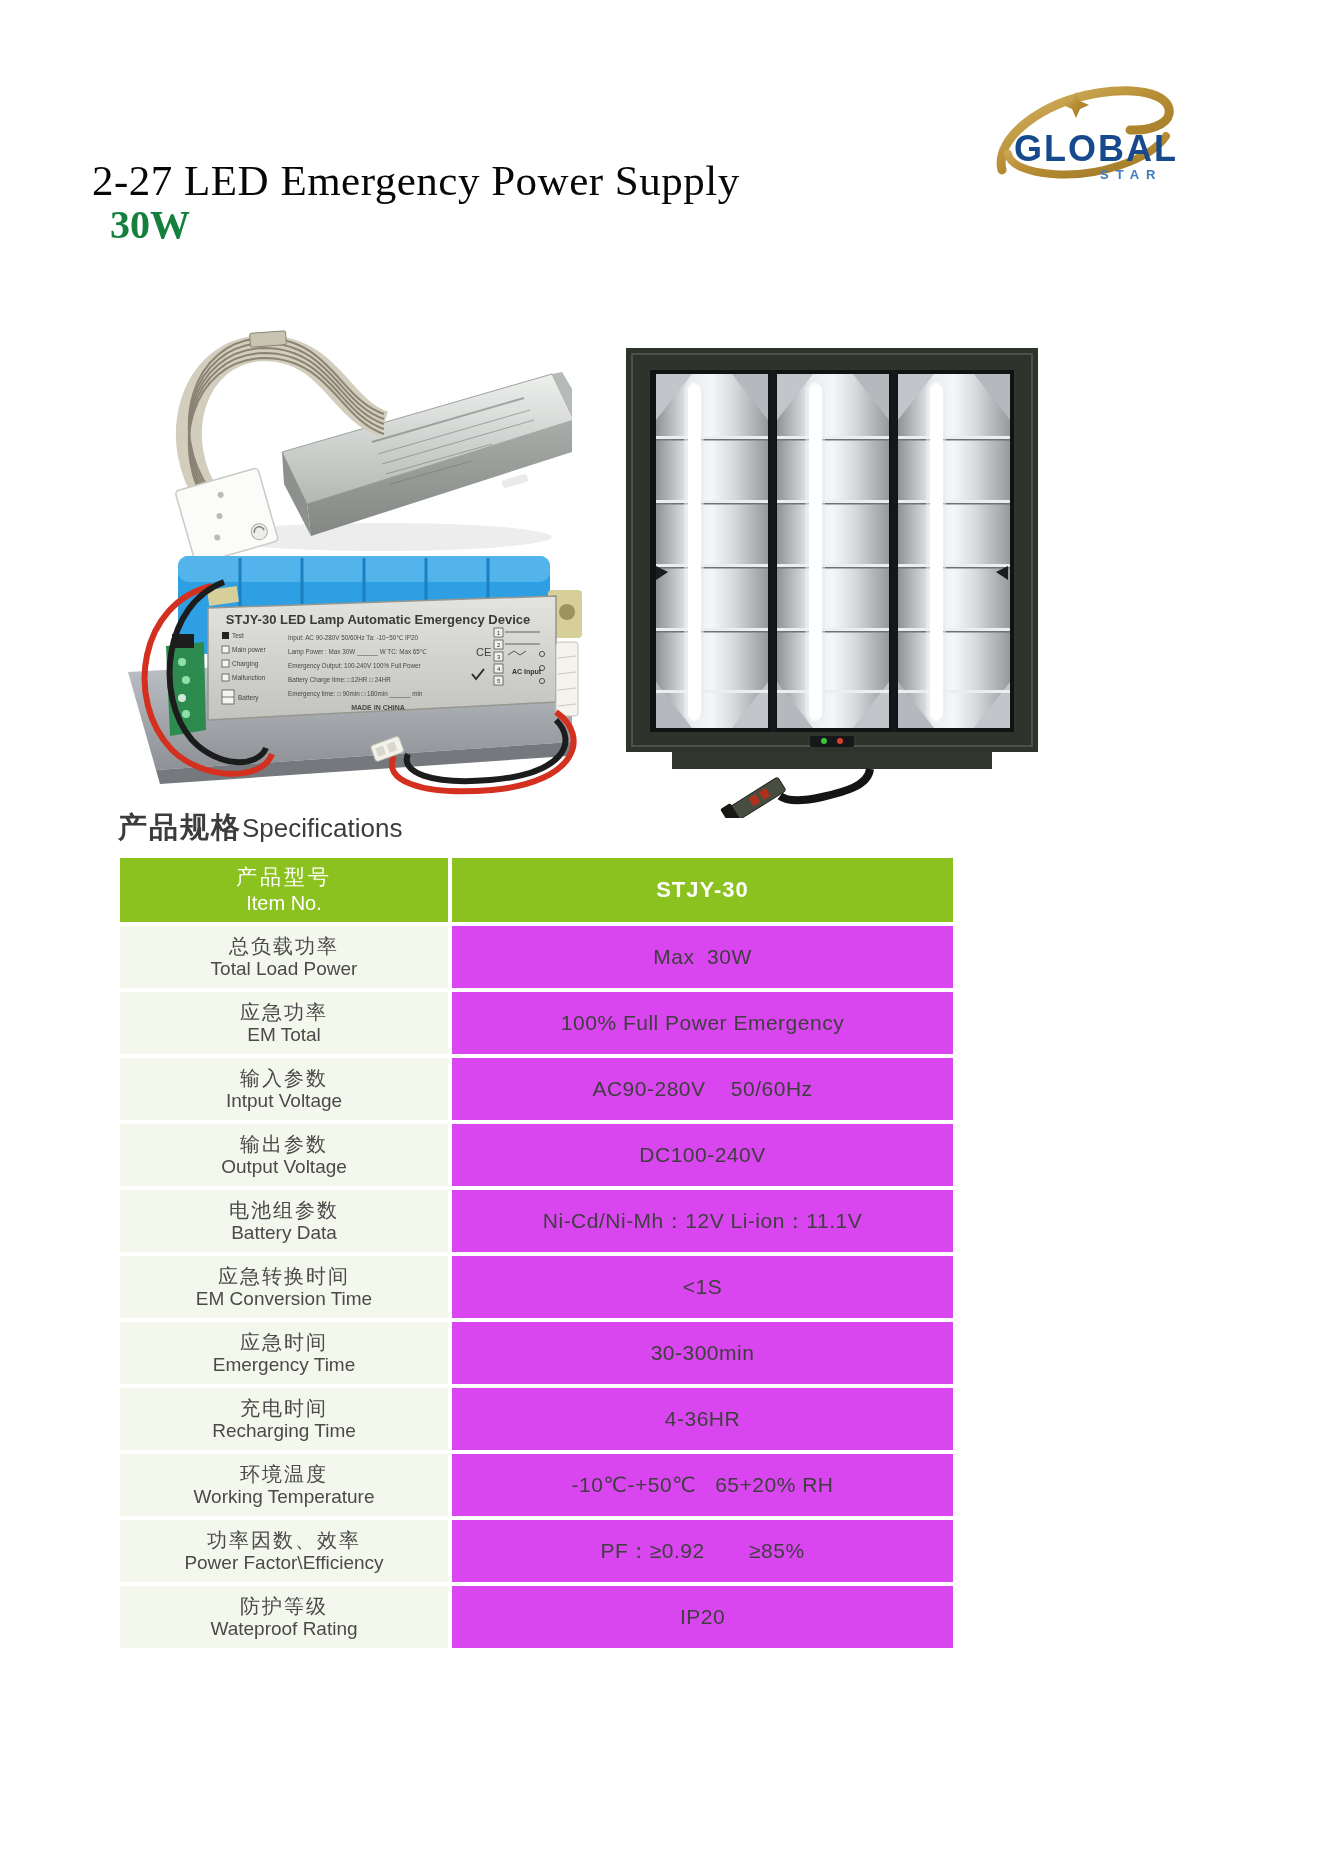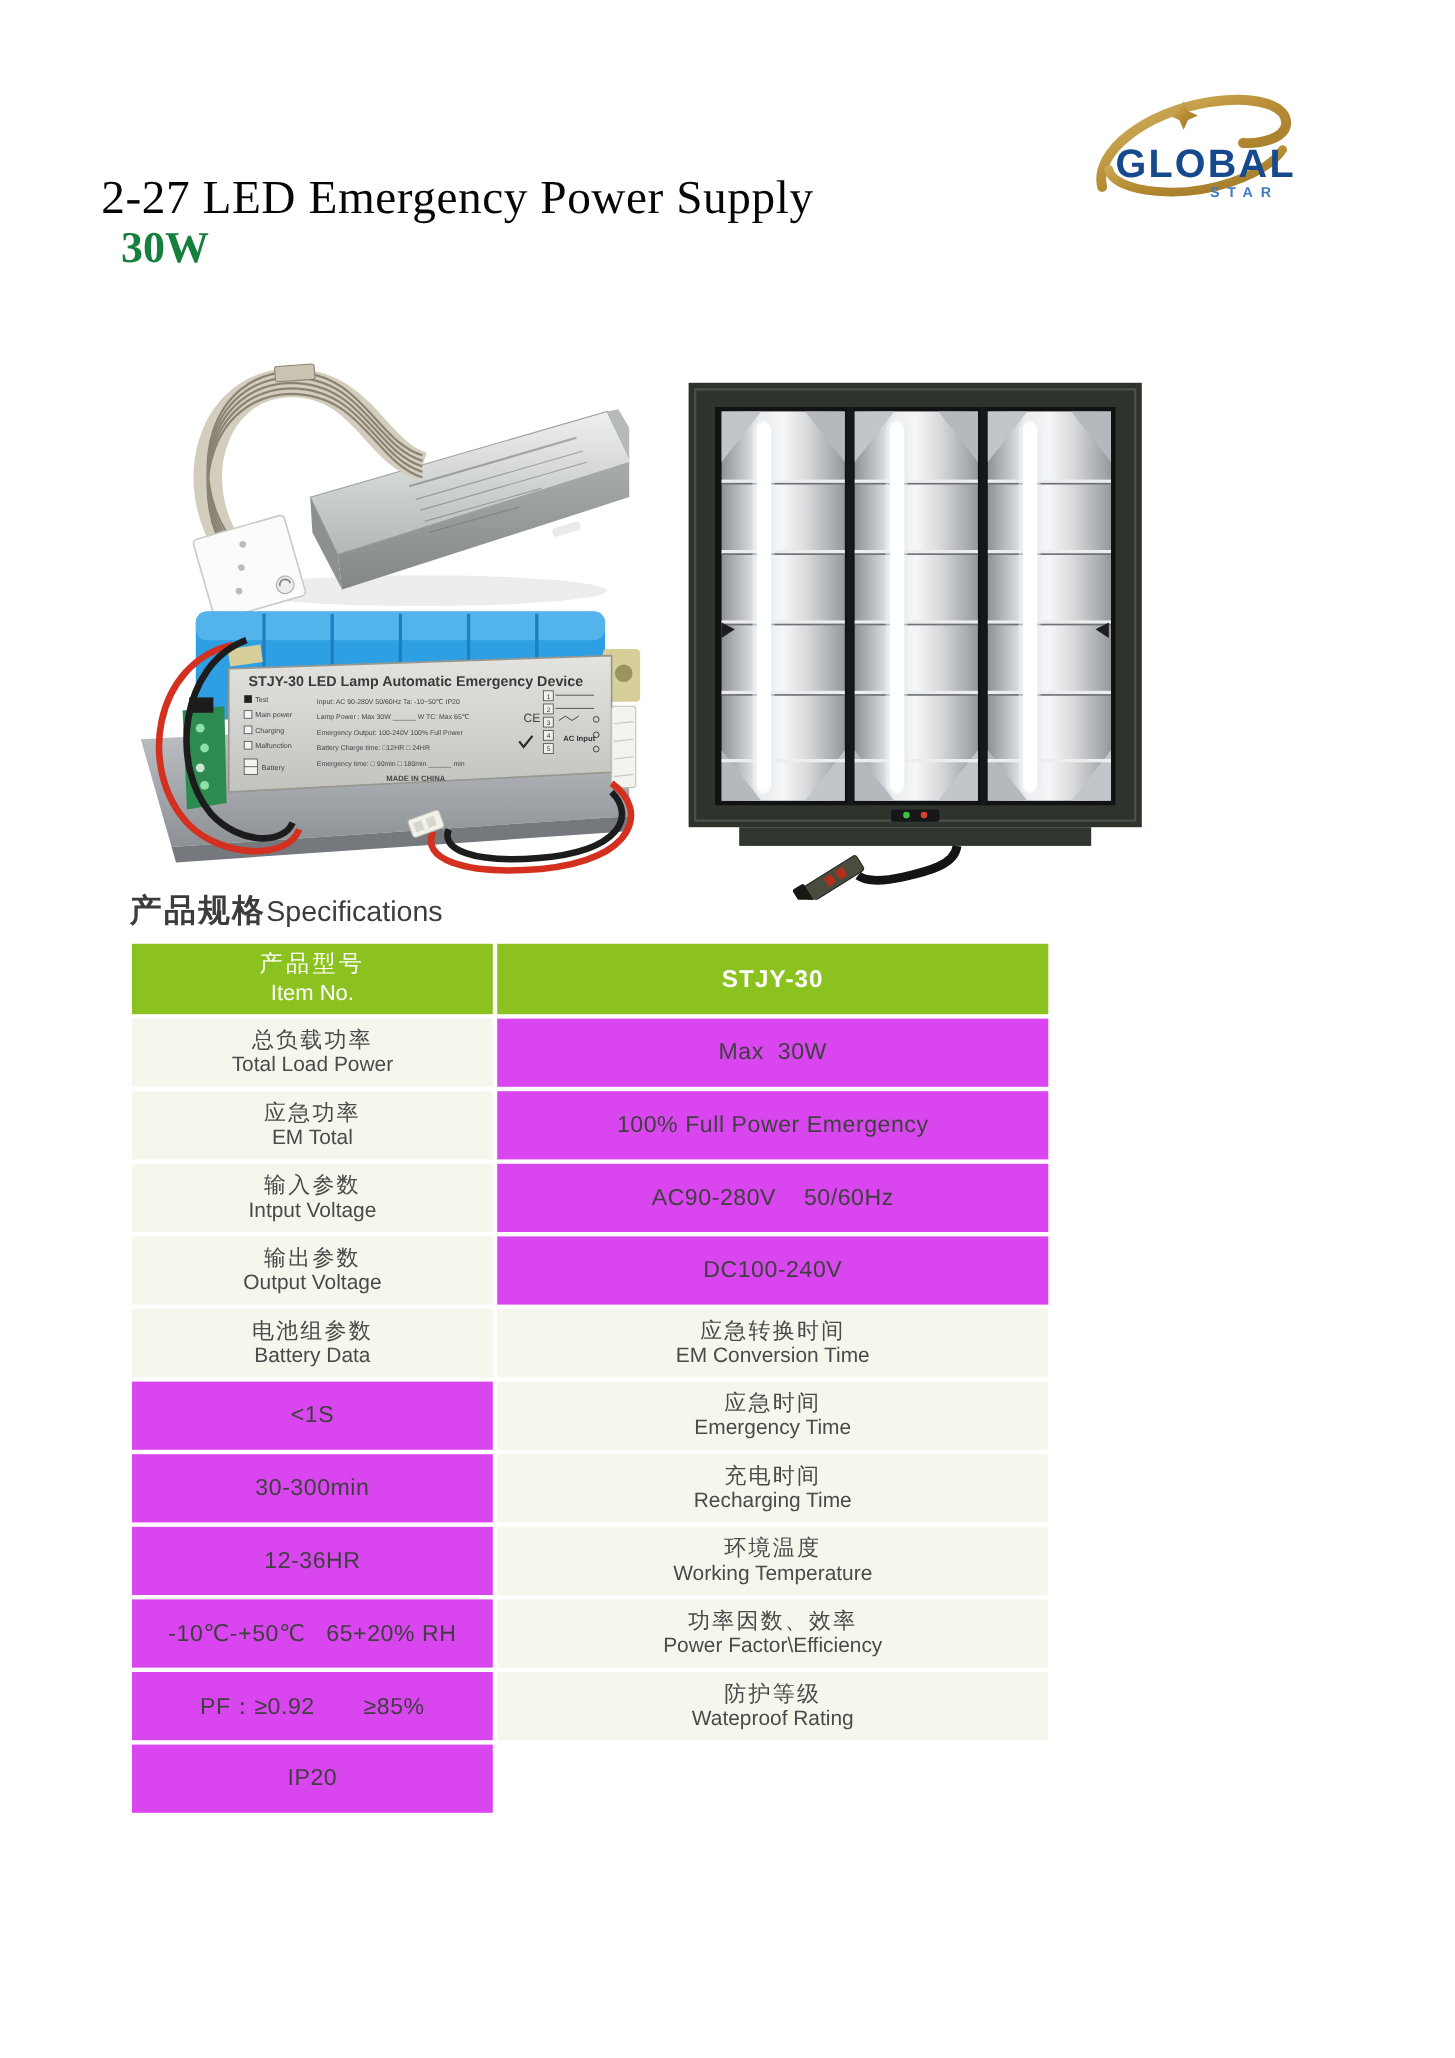--- a/index.html
+++ b/index.html
@@ -373,38 +373,39 @@
     <div class="cell lbl">
       <div class="l-zh">输出参数</div>
       <div class="l-en">Output Voltage</div>
     </div>
     <div class="cell val">DC100-240V</div>
 
     <div class="cell lbl">
       <div class="l-zh">电池组参数</div>
       <div class="l-en">Battery Data</div>
     </div>
+    <div class="cell val">Ni-Cd/Ni-Mh：12V Li-ion：11.1V</div>
 
     <div class="cell lbl">
       <div class="l-zh">应急转换时间</div>
       <div class="l-en">EM Conversion Time</div>
     </div>
     <div class="cell val">&lt;1S</div>
 
     <div class="cell lbl">
       <div class="l-zh">应急时间</div>
       <div class="l-en">Emergency Time</div>
     </div>
     <div class="cell val">30-300min</div>
 
     <div class="cell lbl">
       <div class="l-zh">充电时间</div>
       <div class="l-en">Recharging Time</div>
     </div>
-    <div class="cell val">12-36HR</div>
+    <div class="cell val">4-36HR</div>
 
     <div class="cell lbl">
       <div class="l-zh">环境温度</div>
       <div class="l-en">Working Temperature</div>
     </div>
     <div class="cell val">-10℃-+50℃&nbsp;&nbsp;&nbsp;65+20% RH</div>
 
     <div class="cell lbl">
       <div class="l-zh">功率因数、效率</div>
       <div class="l-en">Power Factor\Efficiency</div>

